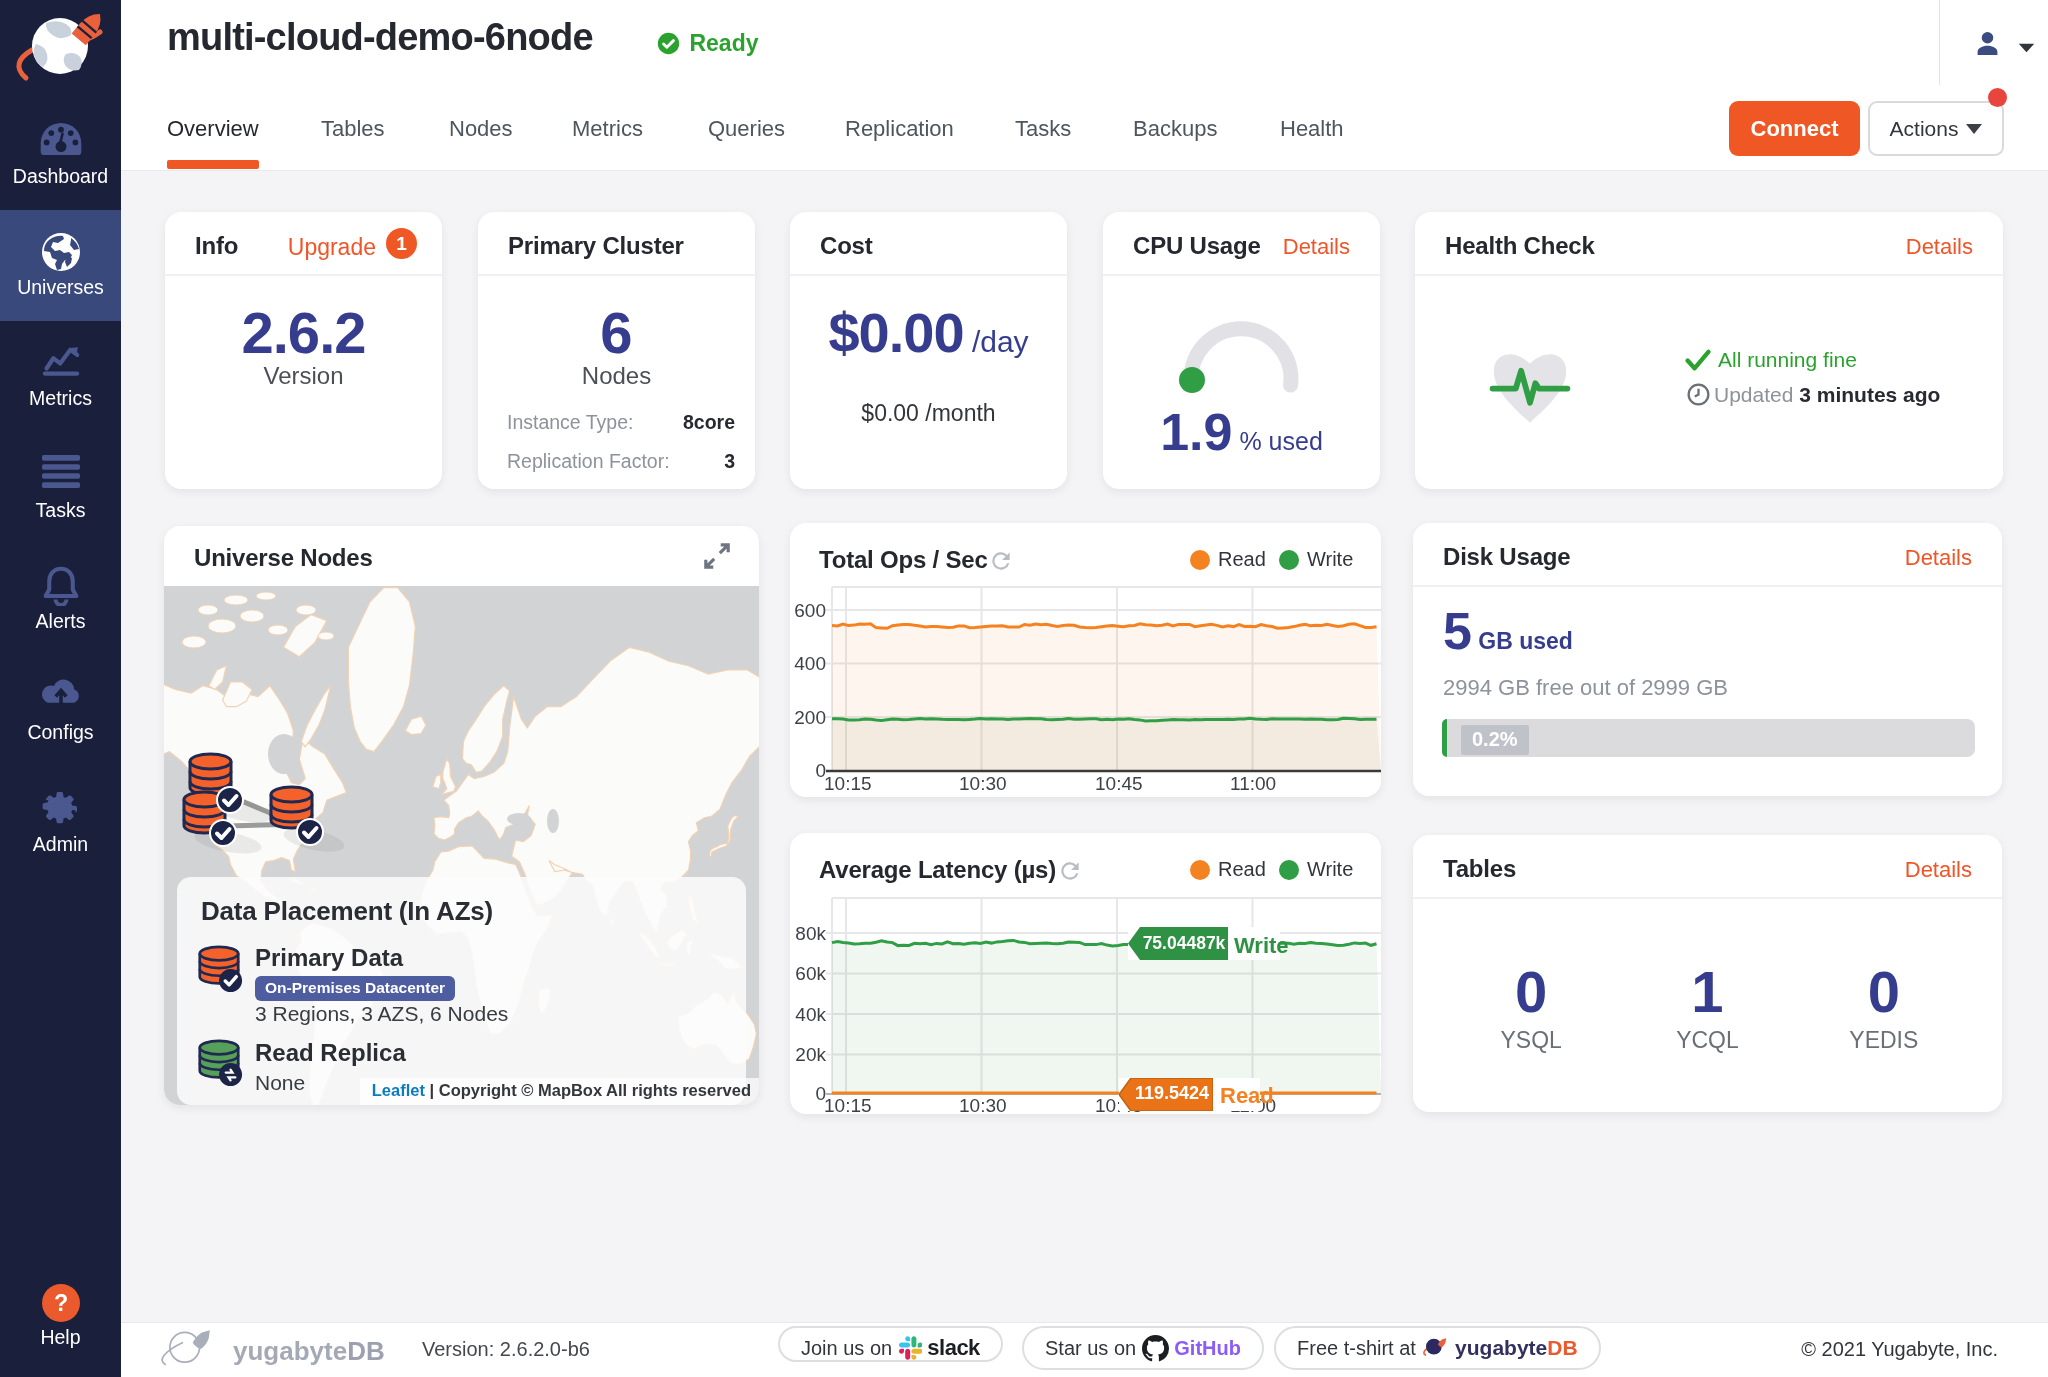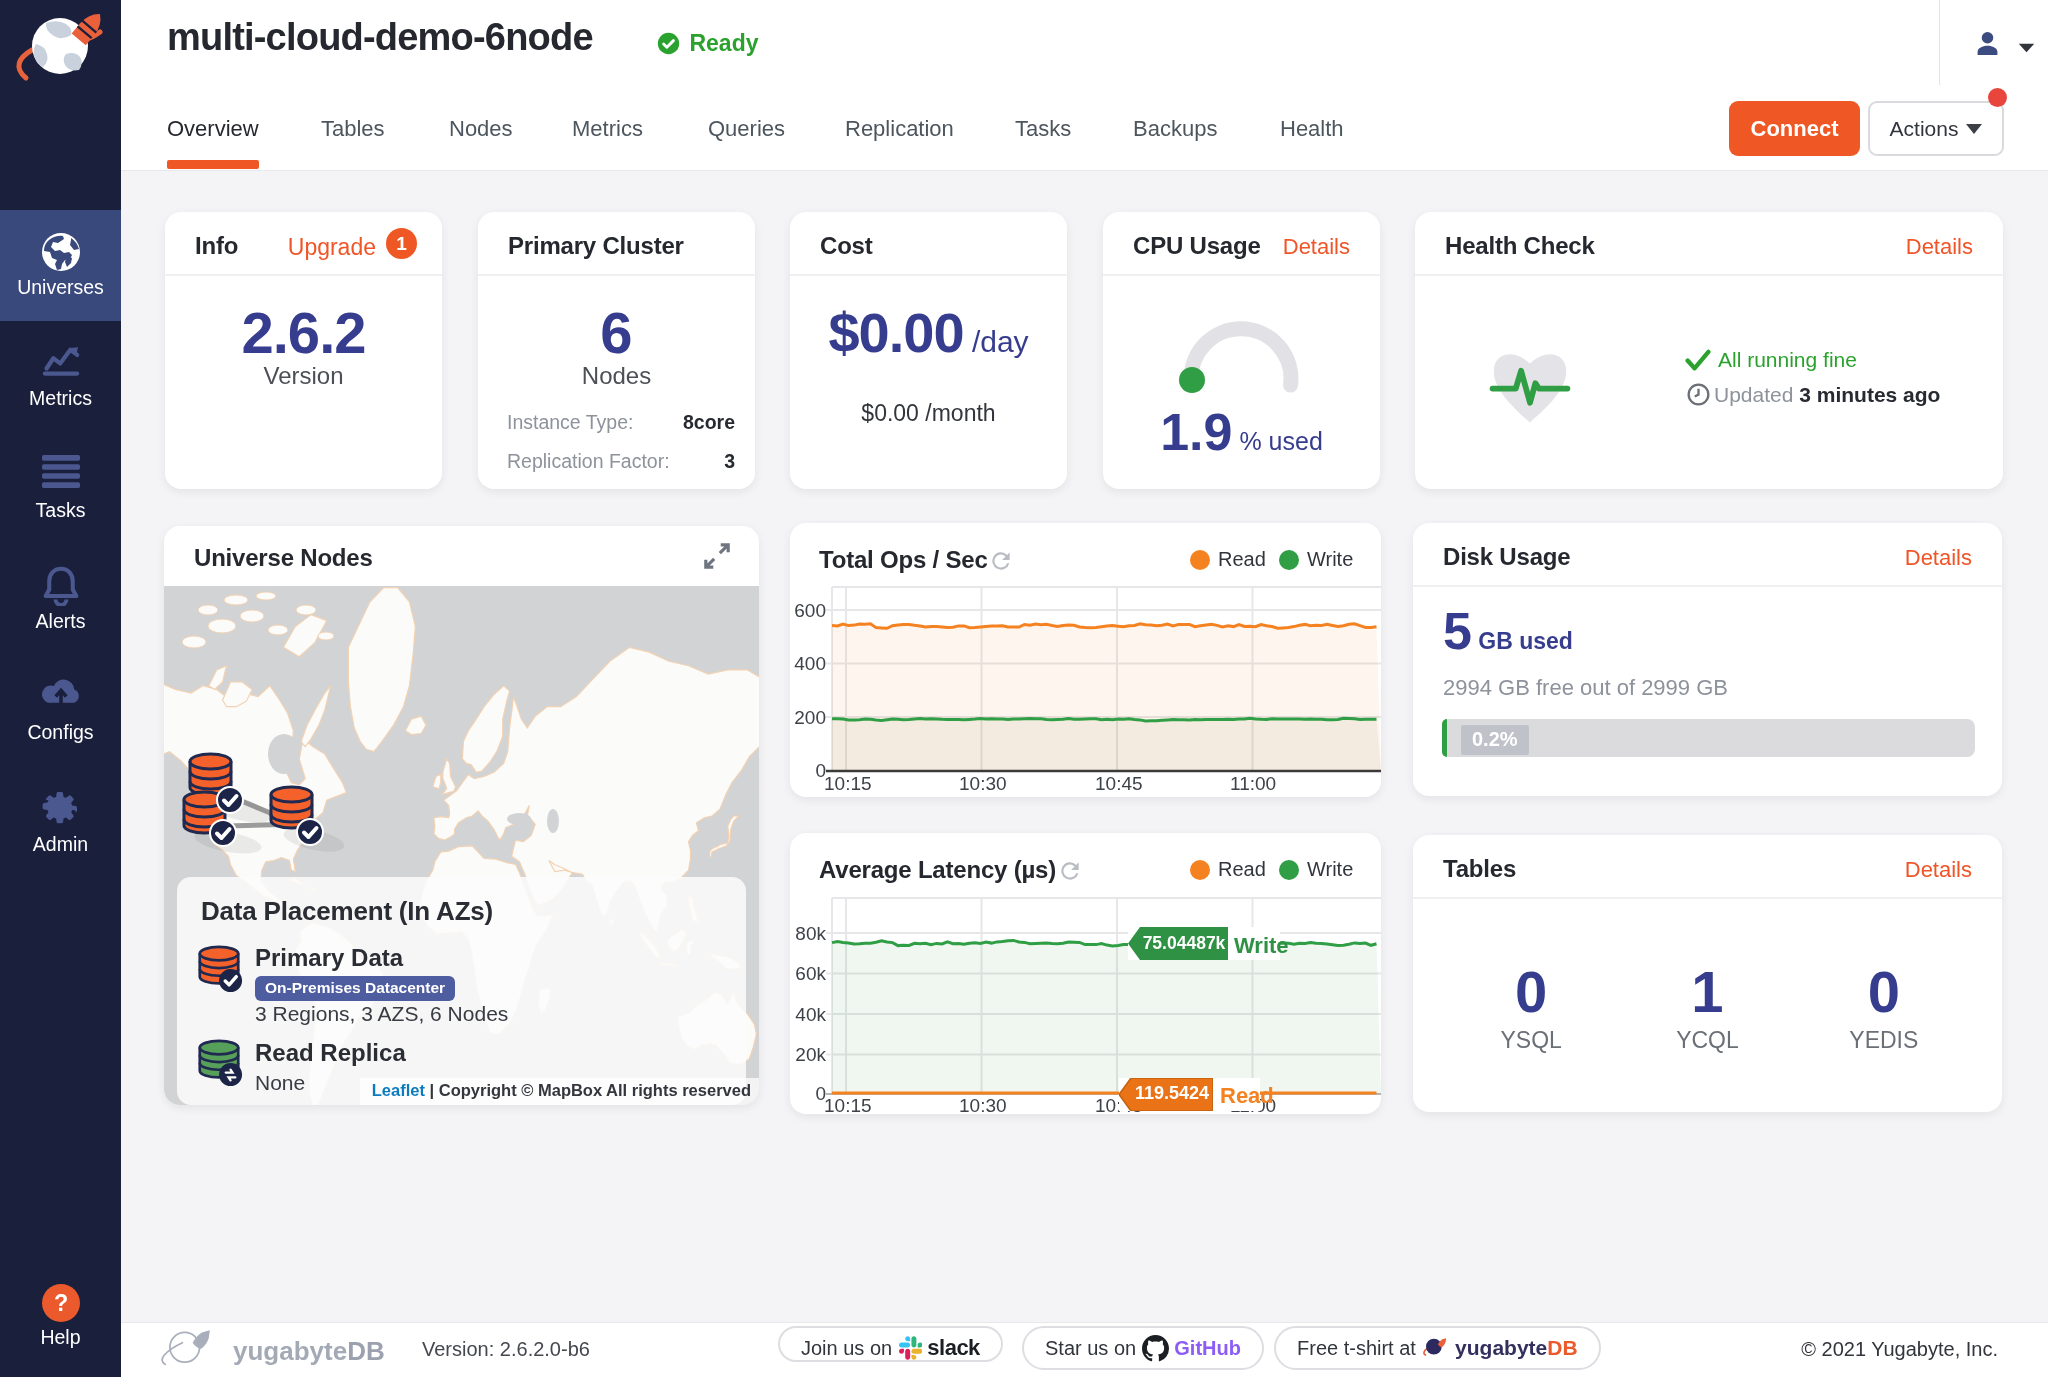--- a/index.html
+++ b/index.html
@@ -37,20 +37,35 @@
    <circle cx="46" cy="36" r="28" fill="#fff"></circle>
    <path d="M32,13 q12,-4 20,1 q7,5 5,11 q-9,6 -17,1 q-9,-5 -8,-13Z" fill="#c9d2dc"></path>
    <path d="M22,34 q9,2 11,10 q2,8 -4,13 q-7,-3 -9,-12 q-1,-7 2,-11Z" fill="#c9d2dc"></path>
    <path d="M52,44 q9,-3 14,3 q4,6 -1,13 q-10,2 -14,-5 q-3,-7 1,-11Z" fill="#c9d2dc"></path>
    <path d="M70,30 q8,-2 16,-8" fill="none" stroke="#e8623c" stroke-width="5" stroke-linecap="round"></path>
    <g transform="rotate(40 74 16) scale(0.92) translate(6,3)">
      <path d="M76,-4 q10,8 10,22 l0,14 -20,0 0,-14 q0,-14 10,-22Z" fill="#ea603a"></path>
      <path d="M66,14 l20,0 M66,22 l20,0" stroke="#1a1f3c" stroke-width="2.5"></path>
    </g>
  </svg>
+ <div class="nav" style="top:99px">
+   <svg width="44" height="36" viewBox="0 0 52 42">
+        <path d="M26,2 A24,24 0 0 1 50,26 L50,36 a4,4 0 0 1 -4,4 L6,40 a4,4 0 0 1 -4,-4 L2,26 A24,24 0 0 1 26,2Z" fill="#4b588f"></path>
+        <g fill="#1a1f3c">
+          <circle cx="26" cy="10" r="3.4"></circle>
+          <circle cx="14.5" cy="14" r="3.4"></circle>
+          <circle cx="37.5" cy="14" r="3.4"></circle>
+          <circle cx="9" cy="25" r="3.4"></circle>
+          <circle cx="43" cy="25" r="3.4"></circle>
+          <circle cx="26" cy="30" r="6.5"></circle>
+          <rect x="24.4" y="13" width="3.2" height="16" rx="1.6" transform="rotate(14 26 22)"></rect>
+        </g>
+      </svg>
+   <div class="lbl">Dashboard</div>
+ </div>
  <div class="nav active" style="top:210px">
    <svg width="40" height="40" viewBox="0 0 40 40">
         <circle cx="20" cy="20" r="19" fill="#fff"></circle>
         <g fill="#3a497b">
           <path d="M8,8 q7,-5 14,-4 l1,3 -6,4 -5,-1 -2,5 4,4 5,-1 4,3 5,-1 3,3 -2,4 -5,1 -3,4 -1,5 -4,1 -2,-6 2,-4 -5,-2 -2,-6 -6,-1 q0,-7 5,-11Z"></path>
           <path d="M26,22 l5,2 -1,5 -4,4 -2,-5 1,-4Z" transform="translate(0,2)"></path>
           <path d="M30,6 q6,4 8,11 l-5,1 -4,-5 1,-5Z"></path>
         </g>
       </svg>
    <div class="lbl">Universes</div>

